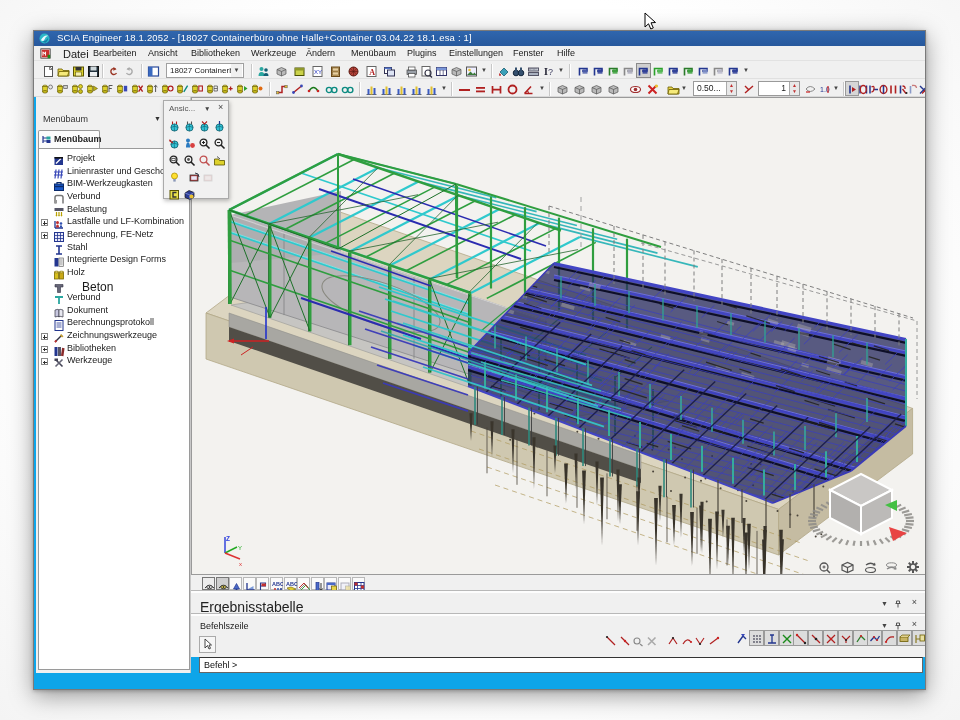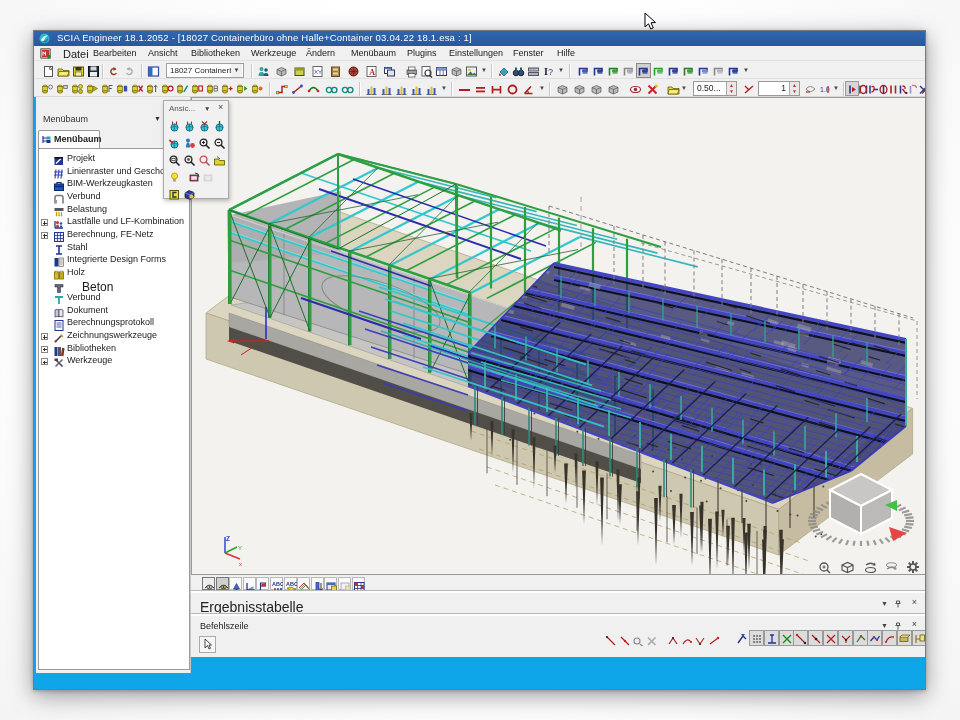--- a/index.html
+++ b/index.html
@@ -1488,20 +1488,23 @@
         </svg></div>
       <div class="ab" style="left:706.0px;top:14px;width:15px;height:16px;background:#dcdcdc;border:1px solid #9a9a9a;"><svg width="13" height="13" viewBox="0 0 13 13" style="">
           <rect x="2" y="5" width="8" height="4.5" fill="#c8b464" stroke="#6b5d00" stroke-width=".8"></rect>
           <path d="M2 5 L4 3 L12 3 L10 5" fill="#e0d090" stroke="#6b5d00" stroke-width=".7"></path>
         </svg></div>
       <div class="ab" style="left:720.8px;top:14px;width:15px;height:16px;background:#dcdcdc;border:1px solid #9a9a9a;"><svg width="13" height="13" viewBox="0 0 13 13" style="">
           <path d="M3 11 V3 M3 7 H8" stroke="#8a7a20" stroke-width="1.2"></path>
           <rect x="7" y="3" width="4.5" height="6" fill="#e8e0a0" stroke="#6b5d00" stroke-width=".8"></rect>
         </svg></div>
     </div>
+<div style="position:absolute;left:165px;top:626px;width:724px;height:16px;background:#fff;border:1px solid #666;border-top:1.5px solid #333;">
+      <span class="ab" style="left:4px;top:2px;font-size:9px;color:#111">Befehl &gt;</span>
+    </div>
 </div>
 <div class="ab" style="left:163px;top:100px;width:66px;height:99px;background:#f1f1f1;border:1px solid #aaa;box-shadow:1px 2px 4px rgba(0,0,0,.25);z-index:9;">
     <span class="ab" style="left:5px;top:3px;font-size:8px;color:#555">Ansic...</span>
     <span class="ab" style="left:40px;top:4px;font-size:6.5px;color:#444">▼</span>
     <span class="ab" style="left:54px;top:1px;font-size:9px;color:#444">×</span>
     <div class="ab" style="left:4px;top:18px;"><svg width="13" height="13" viewBox="0 0 13 13" style="">
         <circle cx="6.5" cy="7.5" r="3.6" fill="#35c5d8" stroke="#0a5a6a" stroke-width=".8"></circle>
         <path d="M3 7.5 Q6.5 5 10 7.5 M6.5 3.9 Q6 7.5 6.5 11.1" stroke="#0a5a6a" stroke-width=".6" fill="none"></path>
         <path d="M4.5 1.5 V4 M8.5 1.5 V4" stroke="#b02020" stroke-width="1.1"></path>
       </svg></div>

